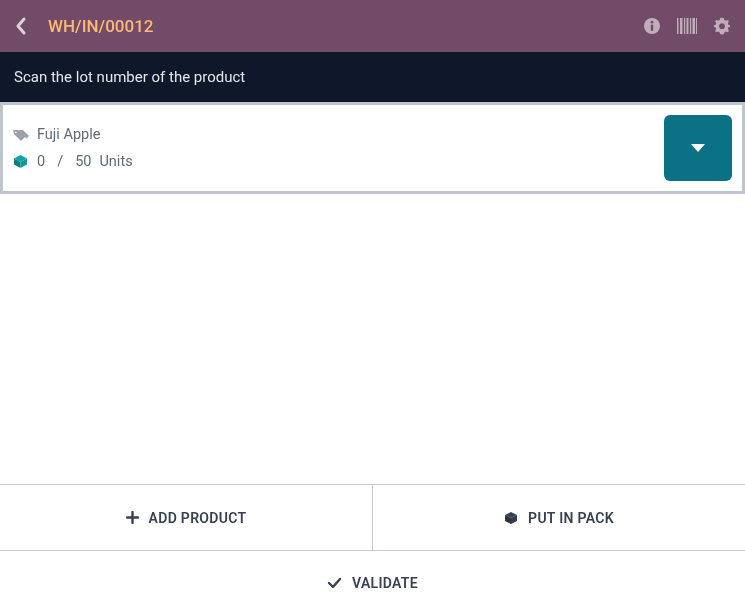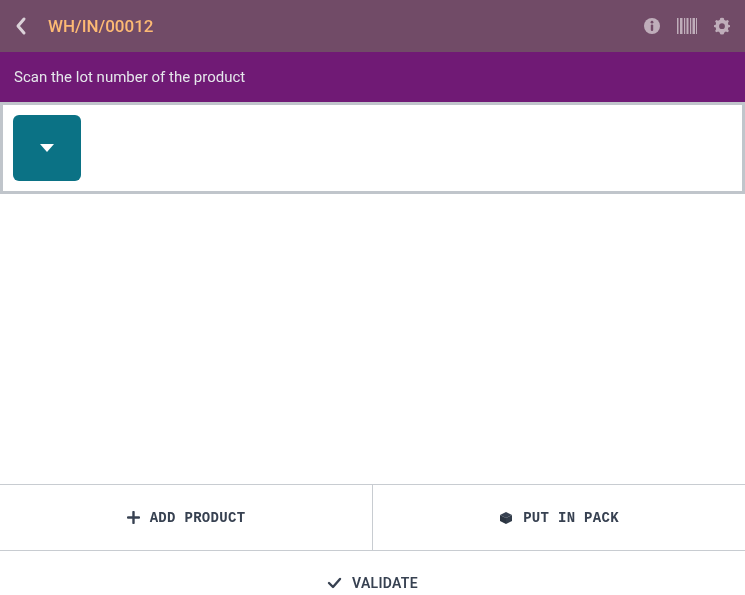--- a/index.html
+++ b/index.html
@@ -39,21 +39,21 @@
       align-items: center;
       gap: 16px;
       color: rgba(255,255,255,0.55);
     }
     .header-icons > span {
       cursor: pointer;
       display: flex;
       align-items: center;
     }
     .instruction-bar {
-      background: #701a75;
+      background: #0f172a;
       color: #e5e7eb;
       padding: 16px 14px;
       font-size: 15px;
     }
     .product-card {
       background: #fff;
       border: 3px solid #c0c5cb;
       border-top-width: 3px;
       border-bottom-width: 3px;
       margin: 0;
@@ -112,21 +112,20 @@
       height: 65px;
       display: flex;
       align-items: center;
       justify-content: center;
       gap: 10px;
       font-size: 14px;
       font-weight: 600;
       color: #374151;
       cursor: pointer;
       letter-spacing: 0.3px;
-      font-family: Liberation Mono, monospace;
     }
     .action-btn + .action-btn {
       border-left: 1px solid #c8ccd1;
       align-items: center;
     }
     .validate-bar {
       border-top: 1px solid #c8ccd1;
       height: 65px;
       display: flex;
       align-items: center;
@@ -177,20 +176,44 @@
       <svg width="18" height="18" viewBox="0 0 18 18">
           <path d="M9 0.8 L10.7 1 L11.3 2.9 A6 6 0 0 1 12.8 3.7 L14.7 3 L15.9 4.3 L14.9 6 A6 6 0 0 1 15.2 7.7 L17 8.3 L17 10 L15.2 10.6 A6 6 0 0 1 14.9 12.3 L15.9 14 L14.7 15.3 L12.8 14.6 A6 6 0 0 1 11.3 15.4 L10.7 17.3 L9 17.5 L7.3 17.3 L6.7 15.4 A6 6 0 0 1 5.2 14.6 L3.3 15.3 L2.1 14 L3.1 12.3 A6 6 0 0 1 2.8 10.6 L1 10 L1 8.3 L2.8 7.7 A6 6 0 0 1 3.1 6 L2.1 4.3 L3.3 3 L5.2 3.7 A6 6 0 0 1 6.7 2.9 L7.3 1 Z M9 6.3 A2.9 2.9 0 1 0 9 12.1 A2.9 2.9 0 0 0 9 6.3 Z" fill="currentColor"></path>
         </svg>
     </span>
   </div>
 </div>
 
 <div class="instruction-bar">Scan the lot number of the product</div>
 
 <div class="product-card">
+  <div class="product-info">
+    <div class="product-row">
+      <span class="icon">
+        <svg width="16" height="14" viewBox="0 0 16 14">
+            <path d="M0 2 L5 2 L12 9 L8 13 L1 6 L0 2 Z M5.5 2 L10 2 L16 8 L13.5 10.5 L6.5 3.5 Z" fill="#9aa1a9"></path>
+            <circle cx="2.7" cy="4.3" r="0.9" fill="#fff"></circle>
+          </svg>
+      </span>
+      <span>Fuji Apple</span>
+    </div>
+    <div class="product-row qty">
+      <span class="icon">
+        <svg width="15" height="15" viewBox="0 0 15 15">
+            <path d="M7.5 1 L14 4.5 L7.5 8 L1 4.5 Z" fill="#14a3a5"></path>
+            <path d="M1 4.5 L7.5 8 L7.5 14 L1 10.5 Z" fill="#0d7f80"></path>
+            <path d="M14 4.5 L7.5 8 L7.5 14 L14 10.5 Z" fill="#11999b"></path>
+          </svg>
+      </span>
+      <span class="qty-done">0</span>
+      <span class="qty-sep">/</span>
+      <span>50</span>
+      <span>Units</span>
+    </div>
+  </div>
   <div class="dropdown-btn">
     <span>
       <svg width="18" height="12" viewBox="0 0 18 12">
           <path d="M2 2 L16 2 L9 10 Z" fill="currentColor"></path>
         </svg>
     </span>
   </div>
 </div>
 
 <div class="content-area"></div>

